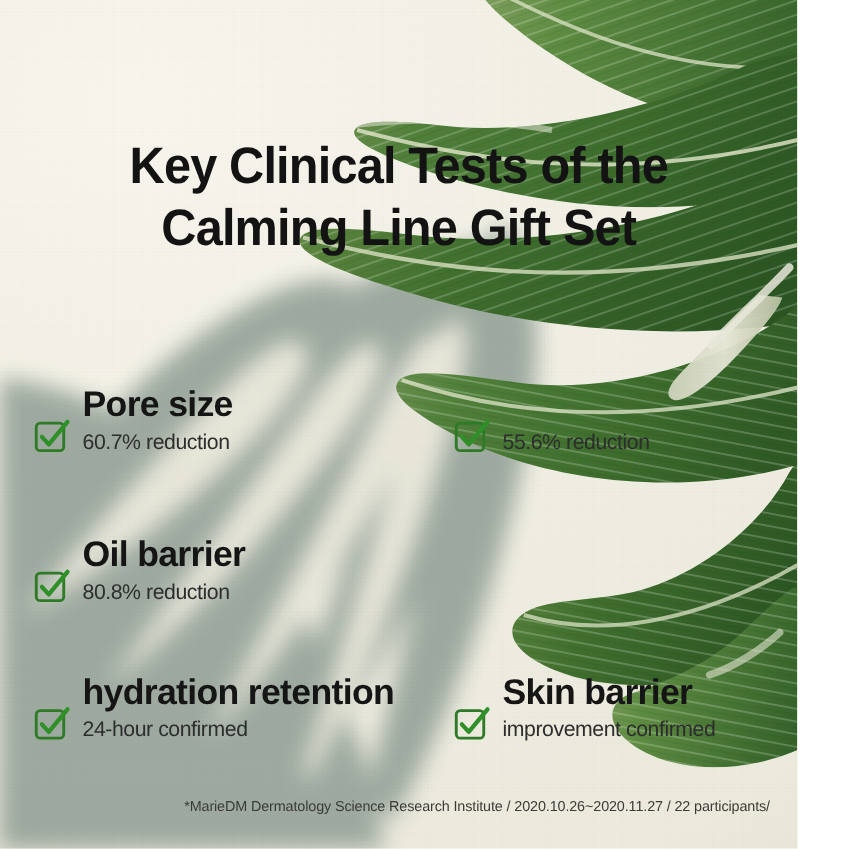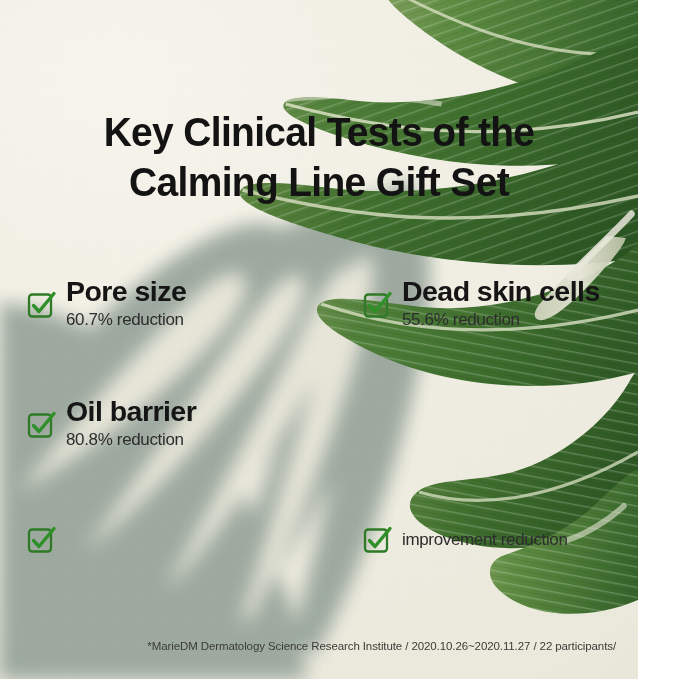--- a/index.html
+++ b/index.html
@@ -82,21 +82,21 @@
     top: 243px;
     width: 640px;
   }
   .row {
     display: flex;
     height: 120px;
   }
   .row:last-child { height: 110px; }
   .cell {
     display: flex;
-    align-items: center;
+    align-items: flex-end;
     gap: 11px;
   }
   .cell.left  { width: 336px; }
   .cell.right { width: 304px; }
 
   .checkbox {
     position: relative;
     flex: 0 0 auto;
     width: 28px;
     height: 28px;
@@ -289,21 +289,20 @@
           </span>
         </div>
         <div class="cell right">
           <span class="checkbox">
             <svg width="28" height="28" viewBox="0 0 28 28">
               <rect x="2" y="3.5" width="22" height="22" rx="3.2" ry="3.2" fill="none" stroke="#2f7a27" stroke-width="2.3"></rect>
               <path d="M6.5,14.5 L12,20.5 L27,2.5" fill="none" stroke="#2f8f28" stroke-width="3.4" stroke-linecap="round" stroke-linejoin="round"></path>
             </svg>
           </span>
           <span class="texts">
-            <span class="item-title">Dead skin cells</span>
             <span class="item-sub" style="display:block">55.6% reduction</span>
           </span>
         </div>
       </div>
 
       <div class="row">
         <div class="cell left">
           <span class="checkbox">
             <svg width="28" height="28" viewBox="0 0 28 28">
               <rect x="2" y="3.5" width="22" height="22" rx="3.2" ry="3.2" fill="none" stroke="#2f7a27" stroke-width="2.3"></rect>
@@ -318,30 +317,35 @@
       </div>
 
       <div class="row">
         <div class="cell left">
           <span class="checkbox">
             <svg width="28" height="28" viewBox="0 0 28 28">
               <rect x="2" y="3.5" width="22" height="22" rx="3.2" ry="3.2" fill="none" stroke="#2f7a27" stroke-width="2.3"></rect>
               <path d="M6.5,14.5 L12,20.5 L27,2.5" fill="none" stroke="#2f8f28" stroke-width="3.4" stroke-linecap="round" stroke-linejoin="round"></path>
             </svg>
           </span>
+          <span class="texts">
+            <span class="item-title">hydration retention</span>
+            <span class="item-sub" style="display:block">24-hour confirmed</span>
+          </span>
         </div>
         <div class="cell right">
           <span class="checkbox">
             <svg width="28" height="28" viewBox="0 0 28 28">
               <rect x="2" y="3.5" width="22" height="22" rx="3.2" ry="3.2" fill="none" stroke="#2f7a27" stroke-width="2.3"></rect>
               <path d="M6.5,14.5 L12,20.5 L27,2.5" fill="none" stroke="#2f8f28" stroke-width="3.4" stroke-linecap="round" stroke-linejoin="round"></path>
             </svg>
           </span>
           <span class="texts">
-            <span class="item-sub" style="display:block">improvement reduction</span>
+            <span class="item-title">Skin barrier</span>
+            <span class="item-sub" style="display:block">improvement confirmed</span>
           </span>
         </div>
       </div>
 
     </div>
 
     <div class="footnote">
       <div>*MarieDM Dermatology Science Research Institute / 2020.10.26~2020.11.27 / 22 participants/</div>
     </div>
 

